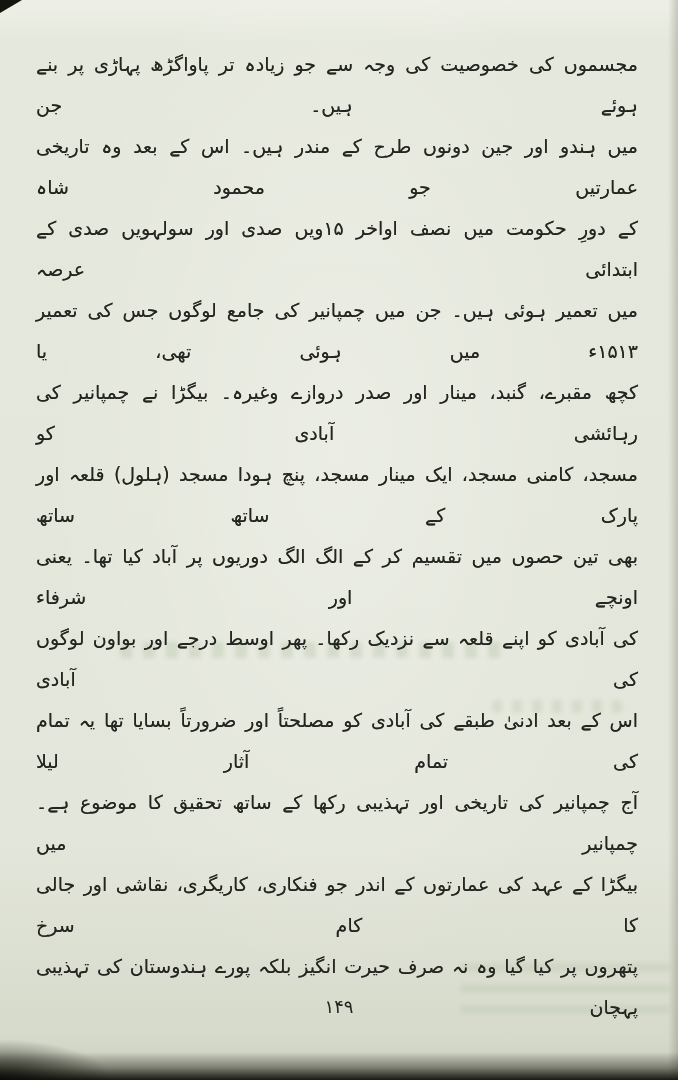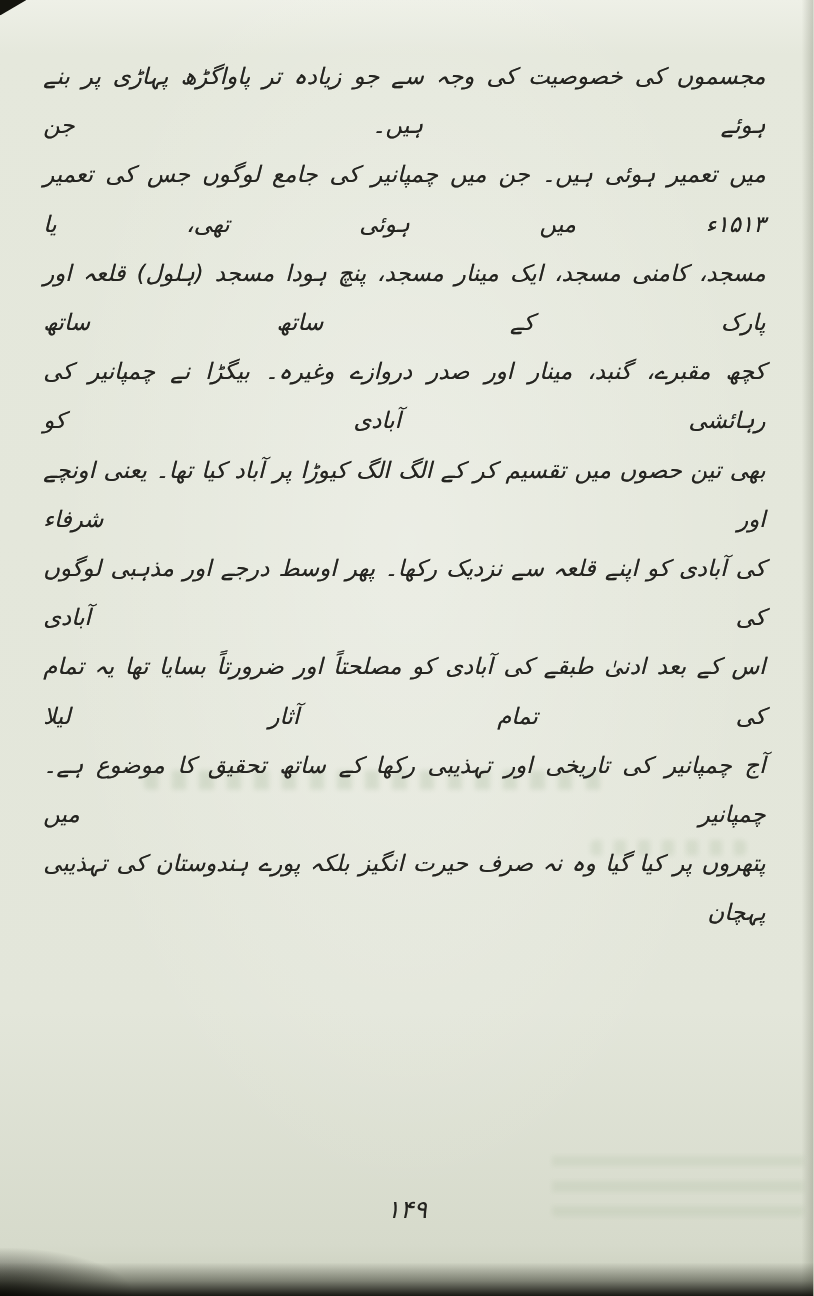--- a/index.html
+++ b/index.html
@@ -15,21 +15,20 @@
   }
   .page {
     position: relative;
     width: 678px;
     height: 1080px;
     overflow: hidden;
     background:
       radial-gradient(ellipse at 50% 42%, rgba(255,255,255,0.28), rgba(0,0,0,0) 62%),
       linear-gradient(180deg, #eef0e7 0px, #e5e8dc 45px, #e3e6da 78%, #d6dacb 96%, #c8ccbb 100%),
       #e4e6dc;
-    font-style: italic;
   }
   
   .corner-tl {
     position: absolute; top: 0; left: 0;
     width: 22px; height: 13px;
     background: #14140e;
     clip-path: polygon(0 0, 100% 0, 0 100%);
   }
   .bottom-edge {
     position: absolute; left: 0; right: 0; bottom: 0; height: 28px;
@@ -75,44 +74,47 @@
     text-align-last: justify;
     word-spacing: 1px;
     white-space: normal;
   }
   .page-number {
     position: absolute;
     top: 996px;
     left: 0; right: 0;
     text-align: center;
     direction: rtl;
-    font-size: 21px;
+    font-size: 18px;
     color: #242420;
   }
 </style>
 </head>
 <body>
 
 <div class="page">
   <div class="corner-tl"></div>
   <div class="edge-right"></div>
 
   <div class="bleed b1"></div>
   <div class="bleed b2"></div>
   <div class="bleed b3"></div>
 
   <div class="text-block">
       <div class="line">مجسموں کی خصوصیت کی وجہ سے جو زیادہ تر پاواگڑھ پہاڑی پر بنے ہوئے ہیں۔ جن</div>
+      <div class="line">میں ہندو اور جین دونوں طرح کے مندر ہیں۔ اس کے بعد وہ تاریخی عمارتیں جو محمود شاہ</div>
+      <div class="line">کے دورِ حکومت میں نصف اواخر ۱۵ویں صدی اور سولہویں صدی کے ابتدائی عرصہ</div>
       <div class="line">میں تعمیر ہوئی ہیں۔ جن میں چمپانیر کی جامع لوگوں جس کی تعمیر ۱۵۱۳ء میں ہوئی تھی، یا</div>
+      <div class="line">کچھ مقبرے، گنبد، مینار اور صدر دروازے وغیرہ۔ بیگڑا نے چمپانیر کی رہائشی آبادی کو</div>
       <div class="line">مسجد، کامنی مسجد، ایک مینار مسجد، پنچ ہودا مسجد (ہلول) قلعہ اور پارک کے ساتھ ساتھ</div>
-      <div class="line">کچھ مقبرے، گنبد، مینار اور صدر دروازے وغیرہ۔ بیگڑا نے چمپانیر کی رہائشی آبادی کو</div>
-      <div class="line">بھی تین حصوں میں تقسیم کر کے الگ الگ کیوڑا پر آباد کیا تھا۔ یعنی اونچے اور شرفاء</div>
-      <div class="line">کی آبادی کو اپنے قلعہ سے نزدیک رکھا۔ پھر اوسط درجے اور مذہبی لوگوں کی آبادی</div>
+      <div class="line">بھی تین حصوں میں تقسیم کر کے الگ الگ دوریوں پر آباد کیا تھا۔ یعنی اونچے اور شرفاء</div>
+      <div class="line">کی آبادی کو اپنے قلعہ سے نزدیک رکھا۔ پھر اوسط درجے اور بواون لوگوں کی آبادی</div>
       <div class="line">اس کے بعد ادنیٰ طبقے کی آبادی کو مصلحتاً اور ضرورتاً بسایا تھا یہ تمام کی تمام آثار لیلا</div>
       <div class="line">آج چمپانیر کی تاریخی اور تہذیبی رکھا کے ساتھ تحقیق کا موضوع ہے۔ چمپانیر میں</div>
+      <div class="line">بیگڑا کے عہد کی عمارتوں کے اندر جو فنکاری، کاریگری، نقاشی اور جالی کا کام سرخ</div>
       <div class="line">پتھروں پر کیا گیا وہ نہ صرف حیرت انگیز بلکہ پورے ہندوستان کی تہذیبی پہچان</div>
     </div>
 
   <div class="page-number">۱۴۹</div>
 
   <div class="corner-bl"></div>
   <div class="bottom-edge"></div>
 </div>
 
 </body></html>

